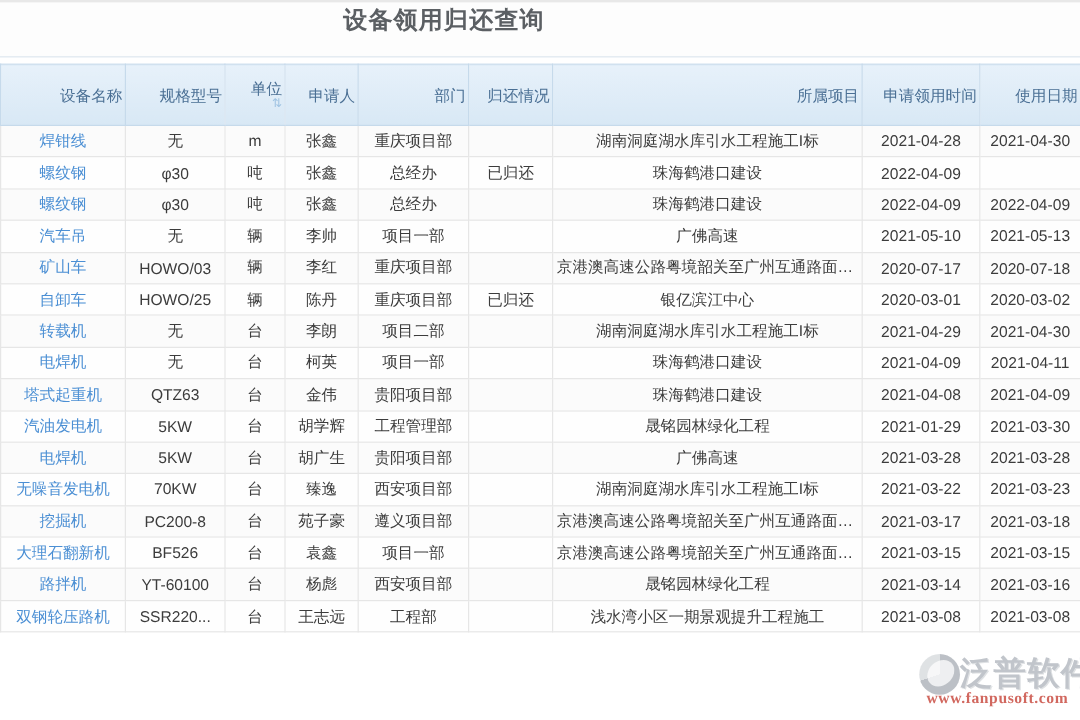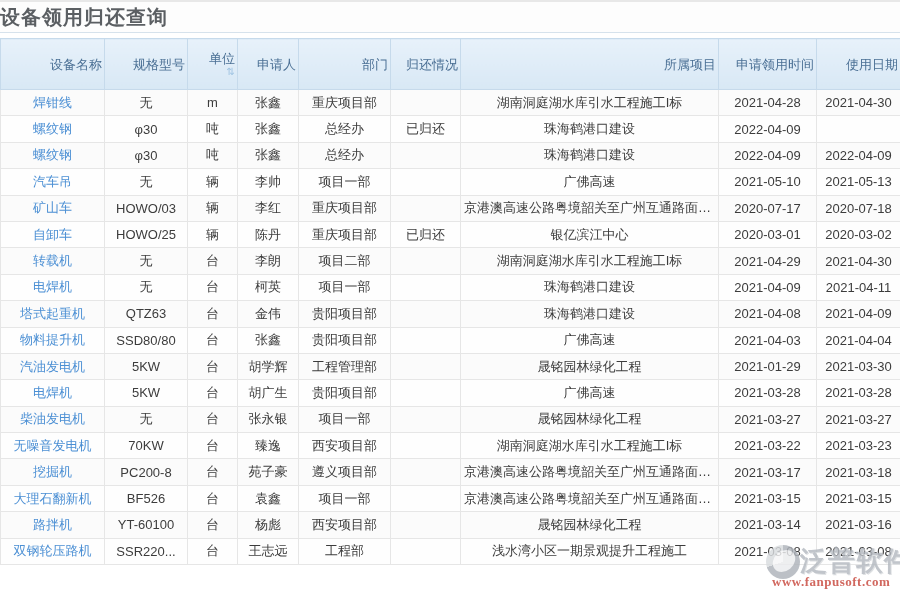--- a/index.html
+++ b/index.html
@@ -3,25 +3,25 @@
 <meta charset="utf-8">
 <style>
   * { margin: 0; padding: 0; box-sizing: border-box; }
   html, body {
     width: 900px; height: 600px;
     overflow: hidden;
     background: #ffffff;
     font-family: "Liberation Sans", "DejaVu Sans", sans-serif;
   }
   .title-bar {
-    height: 33px;
+    height: 48px;
     background: #fdfdfd;
     border-top: 2px solid #e8e8e8;
     border-bottom: 1px solid #d6e2ec;
-    text-align: left;
+    text-align: center;
     padding-right: 160px; 
     line-height: 30px;
   }
   .title-bar h1 {
     display: inline-block;
     font-size: 20px;
     font-weight: bold;
     color: #5b5f63;
     letter-spacing: 1px;
   }
@@ -280,62 +280,40 @@
         <td>QTZ63</td>
         <td>台</td>
         <td>金伟</td>
         <td>贵阳项目部</td>
         <td></td>
         <td>珠海鹤港口建设</td>
         <td>2021-04-08</td>
         <td>2021-04-09</td>
       </tr>
       <tr>
-        <td><span class="name-link">物料提升机</span></td>
-        <td>SSD80/80</td>
-        <td>台</td>
-        <td>张鑫</td>
-        <td>贵阳项目部</td>
-        <td></td>
-        <td>广佛高速</td>
-        <td>2021-04-03</td>
-        <td>2021-04-04</td>
-      </tr>
-      <tr>
         <td><span class="name-link">汽油发电机</span></td>
         <td>5KW</td>
         <td>台</td>
         <td>胡学辉</td>
         <td>工程管理部</td>
         <td></td>
         <td>晟铭园林绿化工程</td>
         <td>2021-01-29</td>
         <td>2021-03-30</td>
       </tr>
       <tr>
         <td><span class="name-link">电焊机</span></td>
         <td>5KW</td>
         <td>台</td>
         <td>胡广生</td>
         <td>贵阳项目部</td>
         <td></td>
         <td>广佛高速</td>
         <td>2021-03-28</td>
         <td>2021-03-28</td>
-      </tr>
-      <tr>
-        <td><span class="name-link">柴油发电机</span></td>
-        <td>无</td>
-        <td>台</td>
-        <td>张永银</td>
-        <td>项目一部</td>
-        <td></td>
-        <td>晟铭园林绿化工程</td>
-        <td>2021-03-27</td>
-        <td>2021-03-27</td>
       </tr>
       <tr>
         <td><span class="name-link">无噪音发电机</span></td>
         <td>70KW</td>
         <td>台</td>
         <td>臻逸</td>
         <td>西安项目部</td>
         <td></td>
         <td>湖南洞庭湖水库引水工程施工I标</td>
         <td>2021-03-22</td>

